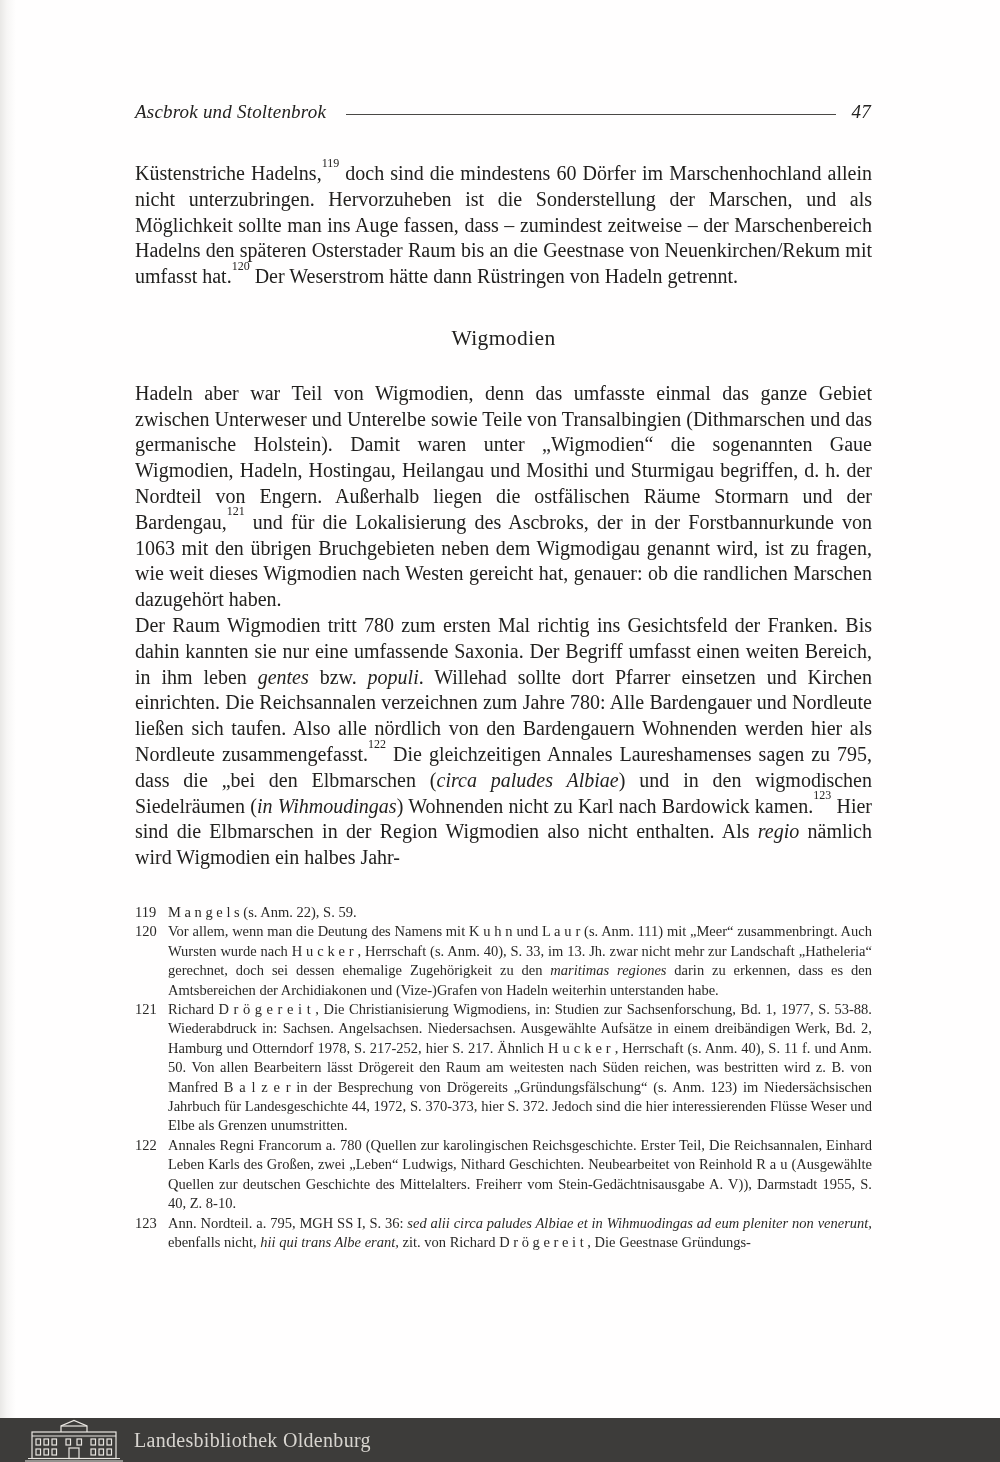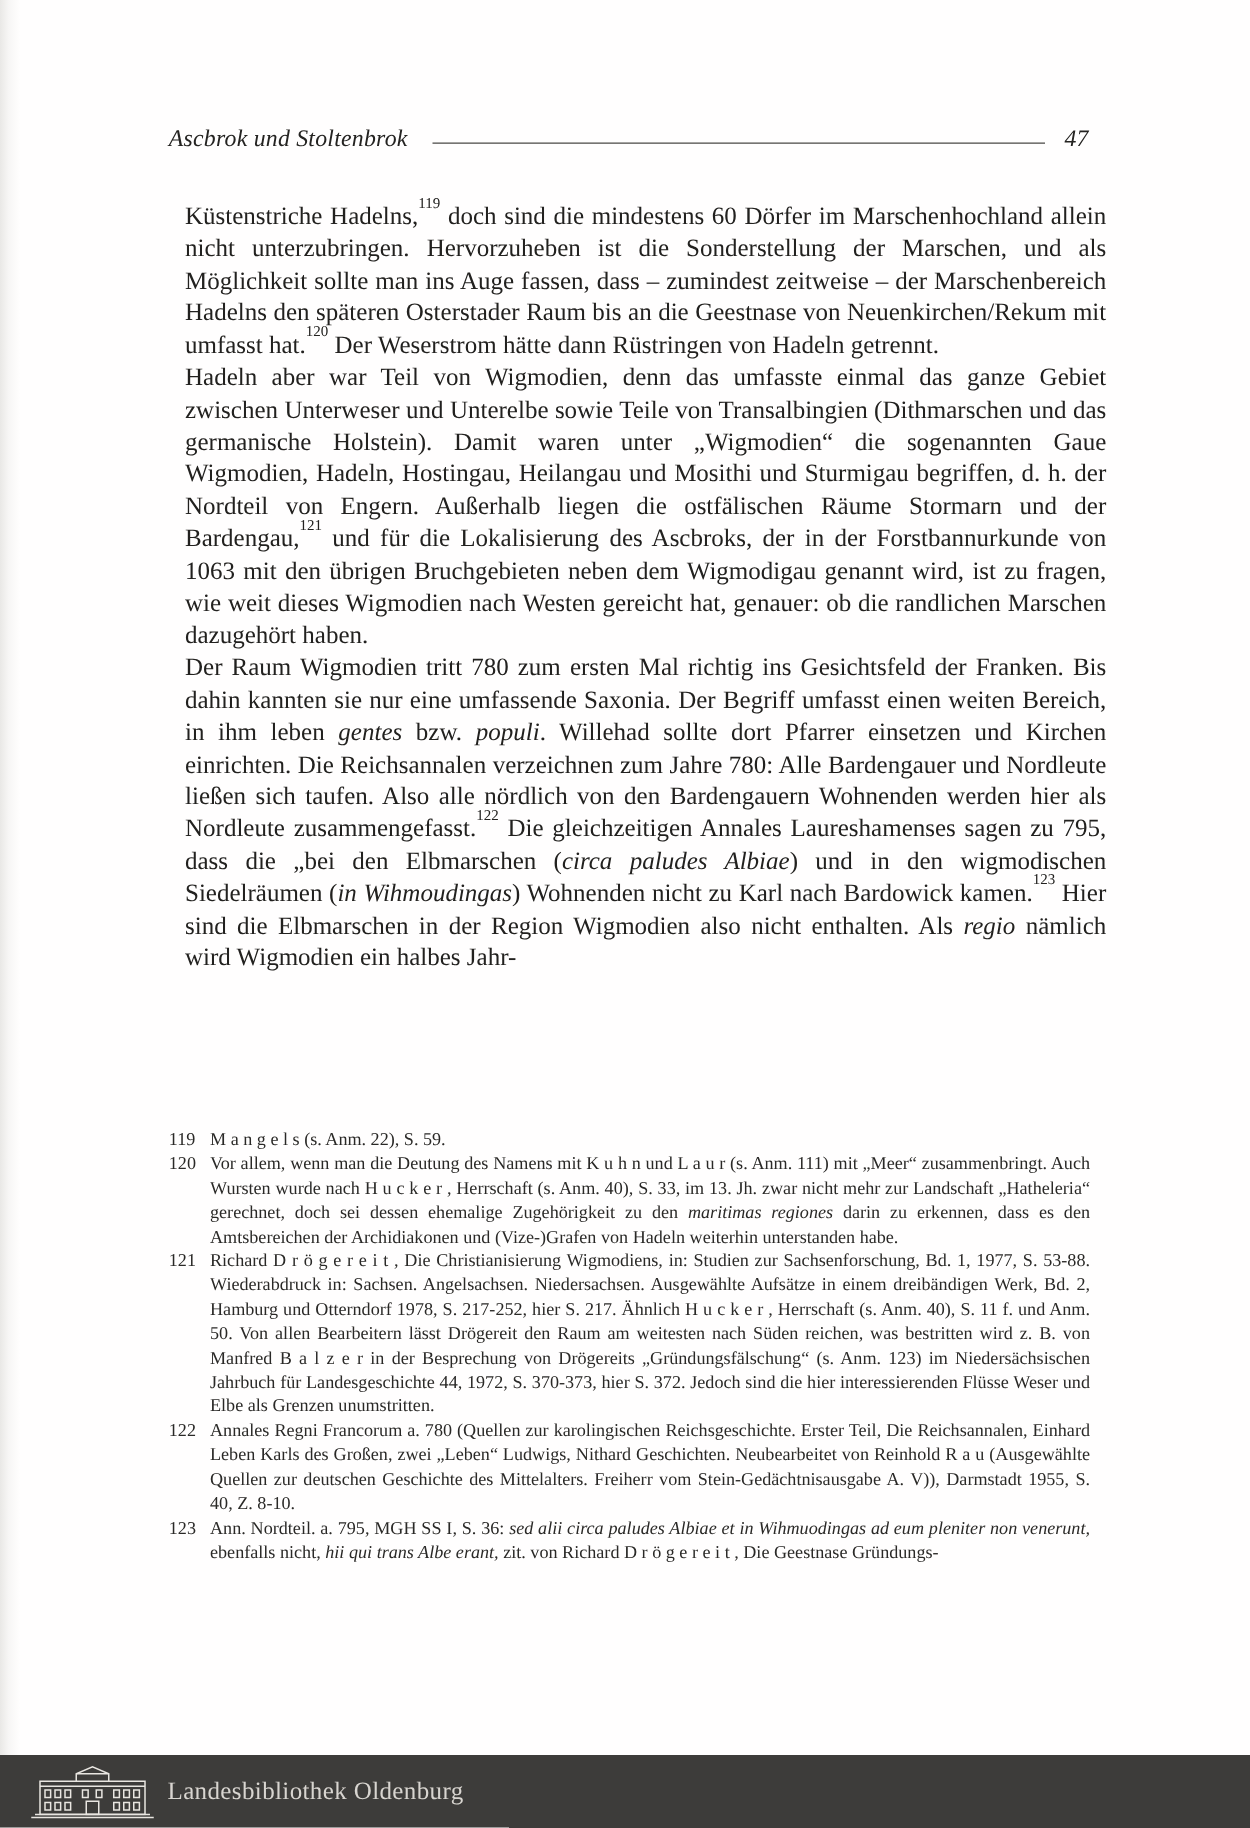--- a/index.html
+++ b/index.html
@@ -22,21 +22,21 @@
     font-size:19px; letter-spacing:0.2px; color:#242321;font-style:italic;
   }
   .running-header .rule {
     flex:1; height:0;
     border-top:1.5px solid #4a4845;
     align-self:center; margin:4px 16px 0 20px;
   }
   .running-header .pagenum { font-size:19px; }
   
   .text-block {
-    position:absolute; top:161px; left:148px; width:737px;
+    position:absolute; top:161px; left:135px; width:737px;
     font-size:20px; line-height:25.8px;
     text-align:justify;
     color:#22211f;
   }
   .text-block p { margin:0; }
   .section-heading {
     text-align:center;
     font-size:21.5px; letter-spacing:0.4px;
     margin:36px 0 29px 0;
     font-weight:normal;
@@ -52,21 +52,21 @@
   .footnotes {
     position:absolute; top:903px; left:135px; width:737px;
     font-size:14.5px; line-height:19.4px;
     color:#2a2927;
   }
   .footnote { display:flex; }
   .fn-num { flex:none; width:33px; }
   .fn-text { flex:1; text-align:justify; }
   
   .footer-bar {
-    position:absolute; left:0; right:0; bottom:0; height:58px;
+    position:absolute; left:0; right:0; bottom:0; height:44px;
     background:#3d3c3a;
     display:flex; align-items:center;
   }
   .footer-logo {
     width:100px; height:46px;
     margin-left:24px; margin-right:10px;
     flex:none;
   }
   .footer-text {
     color:#d8d5d0;
@@ -81,20 +81,21 @@
 <div class="page">
 
   <div class="running-header">
     <span>Ascbrok und Stoltenbrok</span>
     <span class="rule"></span>
     <span class="pagenum">47</span>
   </div>
 
   <div class="text-block">
     <p><span>Küstenstriche Hadelns,</span><sup>119</sup><span> doch sind die mindestens 60 Dörfer im Marschenhochland allein nicht unterzubringen. Hervorzuheben ist die Sonderstellung der Marschen, und als Möglichkeit sollte man ins Auge fassen, dass – zumindest zeitweise – der Marschenbereich Hadelns den späteren Osterstader Raum bis an die Geestnase von Neuenkirchen/Rekum mit umfasst hat.</span><sup>120</sup><span> Der Weserstrom hätte dann Rüstringen von Hadeln getrennt.</span></p>
+    <h2 class="section-heading">Wigmodien</h2>
     <p><span>Hadeln aber war Teil von Wigmodien, denn das umfasste einmal das ganze Gebiet zwischen Unterweser und Unterelbe sowie Teile von Transalbingien (Dithmarschen und das germanische Holstein). Damit waren unter „Wigmodien“ die sogenannten Gaue Wigmodien, Hadeln, Hostingau, Heilangau und Mosithi und Sturmigau begriffen, d. h. der Nordteil von Engern. Außerhalb liegen die ostfälischen Räume Stormarn und der Bardengau,</span><sup>121</sup><span> und für die Lokalisierung des Ascbroks, der in der Forstbannurkunde von 1063 mit den übrigen Bruchgebieten neben dem Wigmodigau genannt wird, ist zu fragen, wie weit dieses Wigmodien nach Westen gereicht hat, genauer: ob die randlichen Marschen dazugehört haben.</span></p>
     <p><span>Der Raum Wigmodien tritt 780 zum ersten Mal richtig ins Gesichtsfeld der Franken. Bis dahin kannten sie nur eine umfassende Saxonia. Der Begriff umfasst einen weiten Bereich, in ihm leben </span><i>gentes</i><span> bzw. </span><i>populi</i><span>. Willehad sollte dort Pfarrer einsetzen und Kirchen einrichten. Die Reichsannalen verzeichnen zum Jahre 780: Alle Bardengauer und Nordleute ließen sich taufen. Also alle nördlich von den Bardengauern Wohnenden werden hier als Nordleute zusammengefasst.</span><sup>122</sup><span> Die gleichzeitigen Annales Laureshamenses sagen zu 795, dass die „bei den Elbmarschen (</span><i>circa paludes Albiae</i><span>) und in den wigmodischen Siedelräumen (</span><i>in Wihmoudingas</i><span>) Wohnenden nicht zu Karl nach Bardowick kamen.</span><sup>123</sup><span> Hier sind die Elbmarschen in der Region Wigmodien also nicht enthalten. Als </span><i>regio</i><span> nämlich wird Wigmodien ein halbes Jahr-</span></p>
   </div>
 
   <div class="footnotes">
     <div class="footnote">
       <span class="fn-num">119</span>
       <span class="fn-text"><span>M a n g e l s  (s. Anm. 22), S. 59.</span></span>
     </div>
     <div class="footnote">

